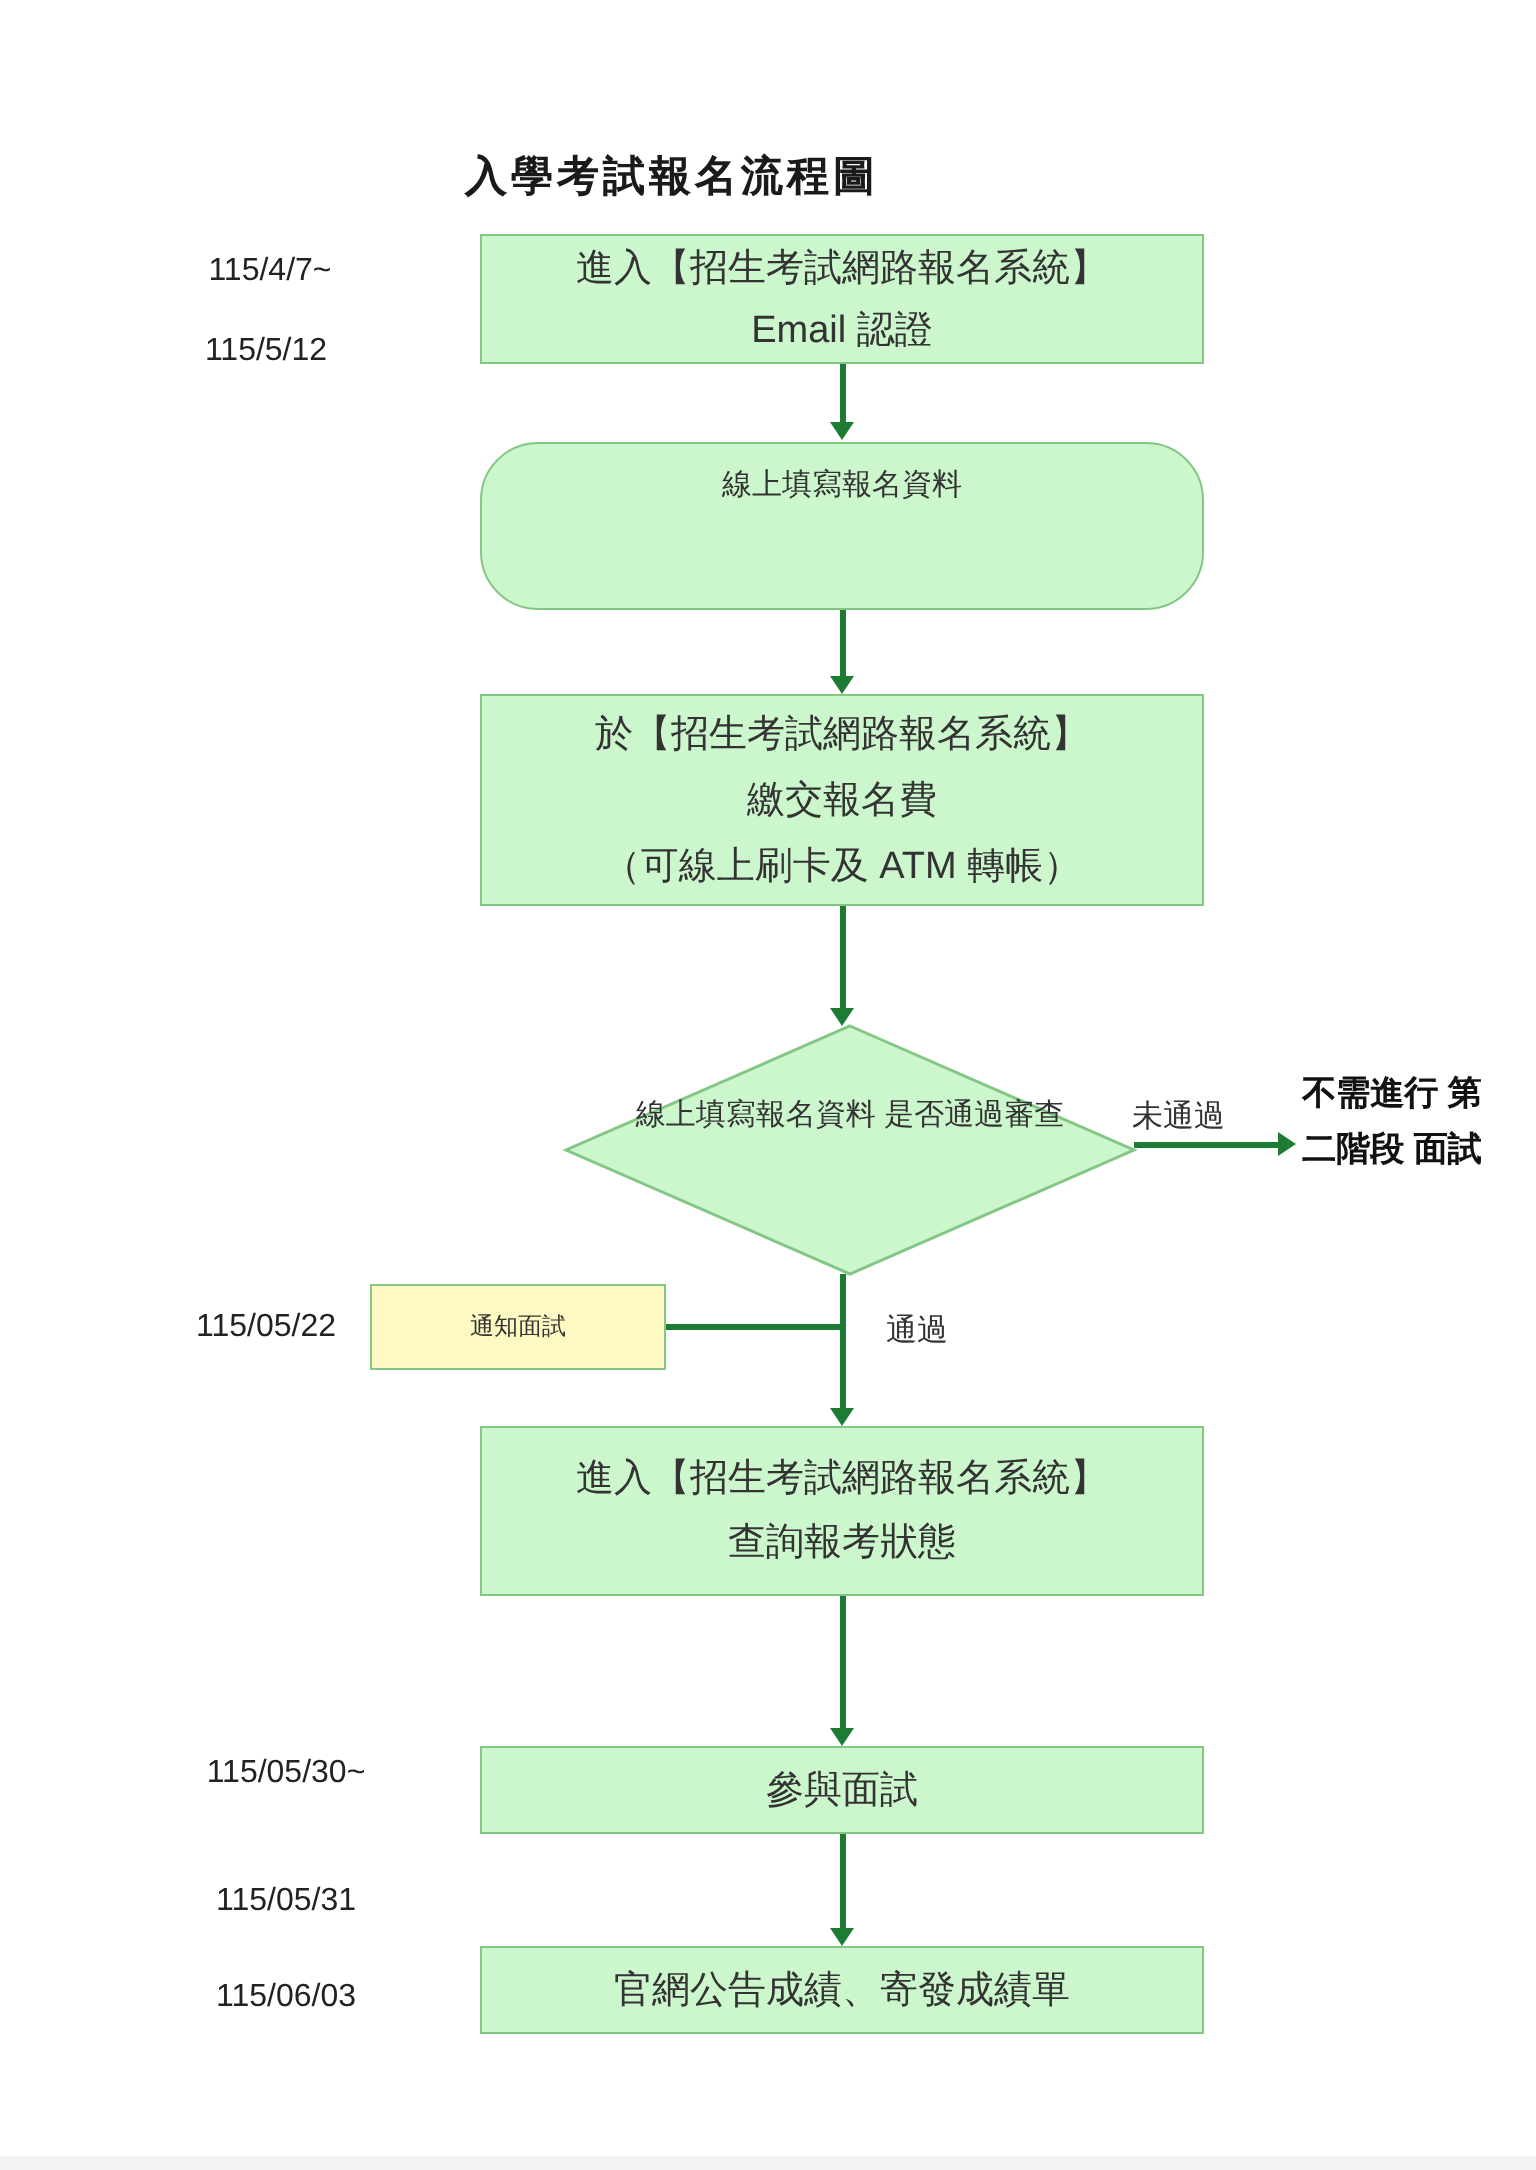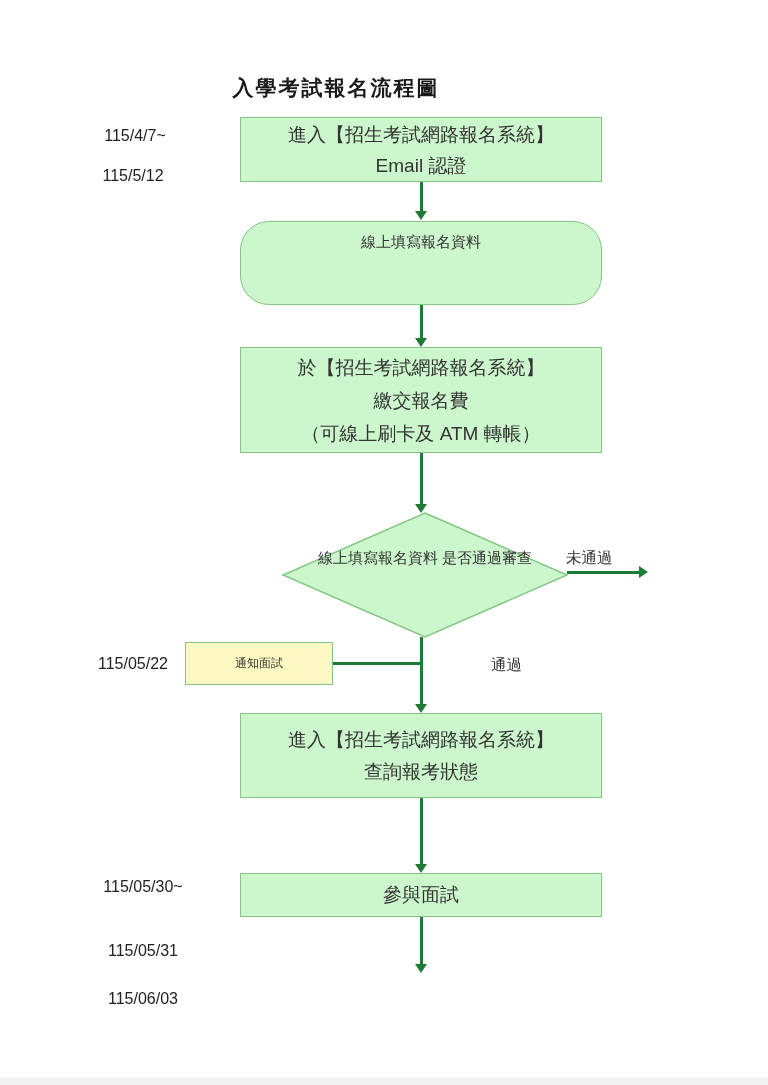--- a/index.html
+++ b/index.html
@@ -170,36 +170,42 @@
     <polygon points="145,2 287,64 145,126 3,64" fill="#ccf6cc" stroke="#84c784" stroke-width="1.5"></polygon>
   </svg>
   <div class="diamond-text">
     <span class="ln">線上填寫報名資料</span>
     <span class="ln">是否通過審查</span>
   </div>
 
   <div class="lbl" style="left:566px; top:548px;">未通過</div>
   <div class="hline" style="left:567px; top:571px; width:72px;"></div>
   <div class="head-right" style="left:639px; top:566px;"></div>
+  <div class="boldnote" style="left:648px; top:533px;">
+    <span class="ln">不需進行</span>
+    <span class="ln">第二階段</span>
+    <span class="ln">面試</span>
+  </div>
 
   <div class="vline" style="top:637px; height:67px;"></div>
   <div class="head-down" style="top:704px;"></div>
-  <div class="lbl" style="left:443px; top:655px;margin-left:48px;">通過</div>
+  <div class="lbl" style="left:443px; top:655px;">通過</div>
 
   <div class="sidebox" style="left:185px; top:642px; width:148px; height:43px;">通知面試</div>
   <div class="hline" style="left:333px; top:662px; width:88px;"></div>
 
   <div class="box" style="top:713px; height:85px;">
     <span class="ln" style="line-height:32px;">進入【招生考試網路報名系統】</span>
     <span class="ln" style="line-height:32px;">查詢報考狀態</span>
   </div>
 
   <div class="vline" style="top:798px; height:66px;"></div>
   <div class="head-down" style="top:864px;"></div>
 
   <div class="box" style="top:873px; height:44px;">參與面試</div>
 
   <div class="vline" style="top:917px; height:47px;"></div>
   <div class="head-down" style="top:964px;"></div>
 
+  <div class="box" style="top:973px; height:44px;">官網公告成績、寄發成績單</div>
 
   <div class="bottom-strip"></div>
 </div>
 
 </body></html>

